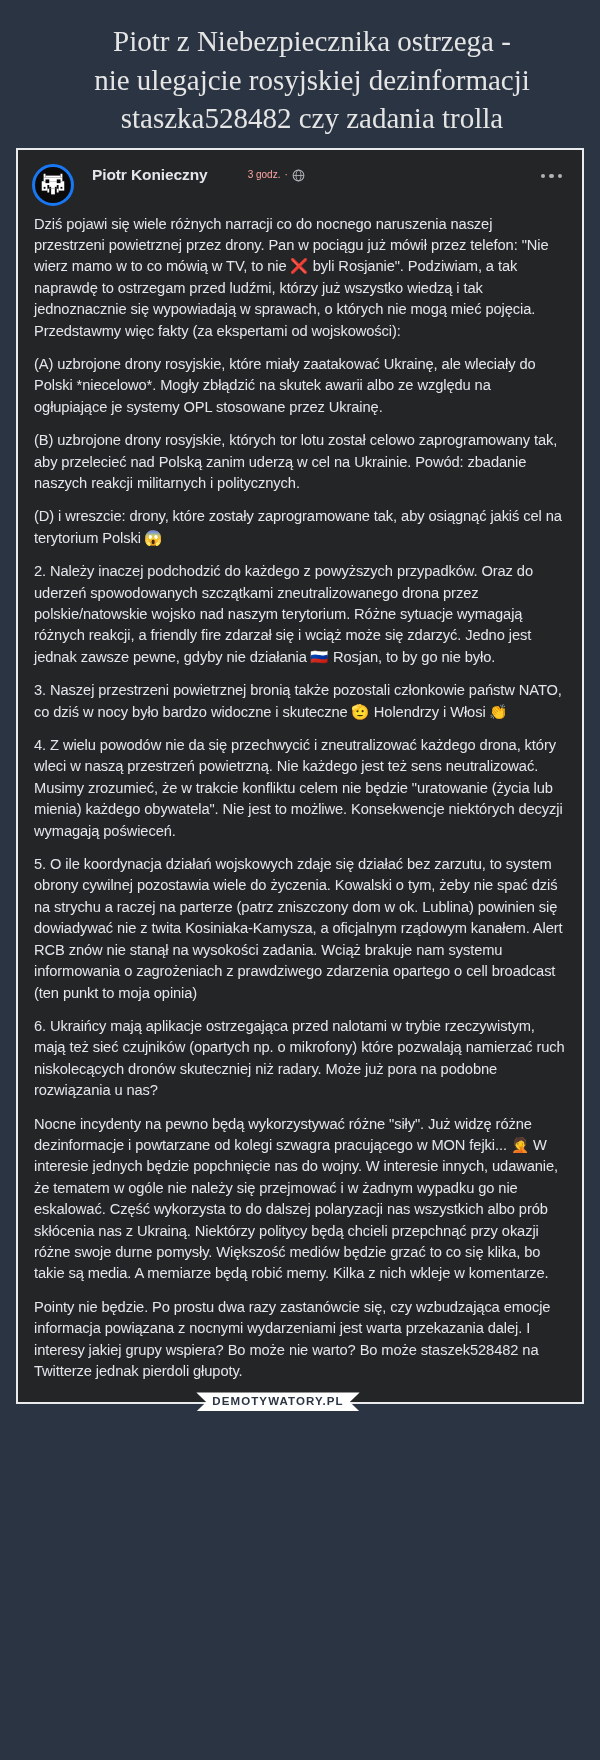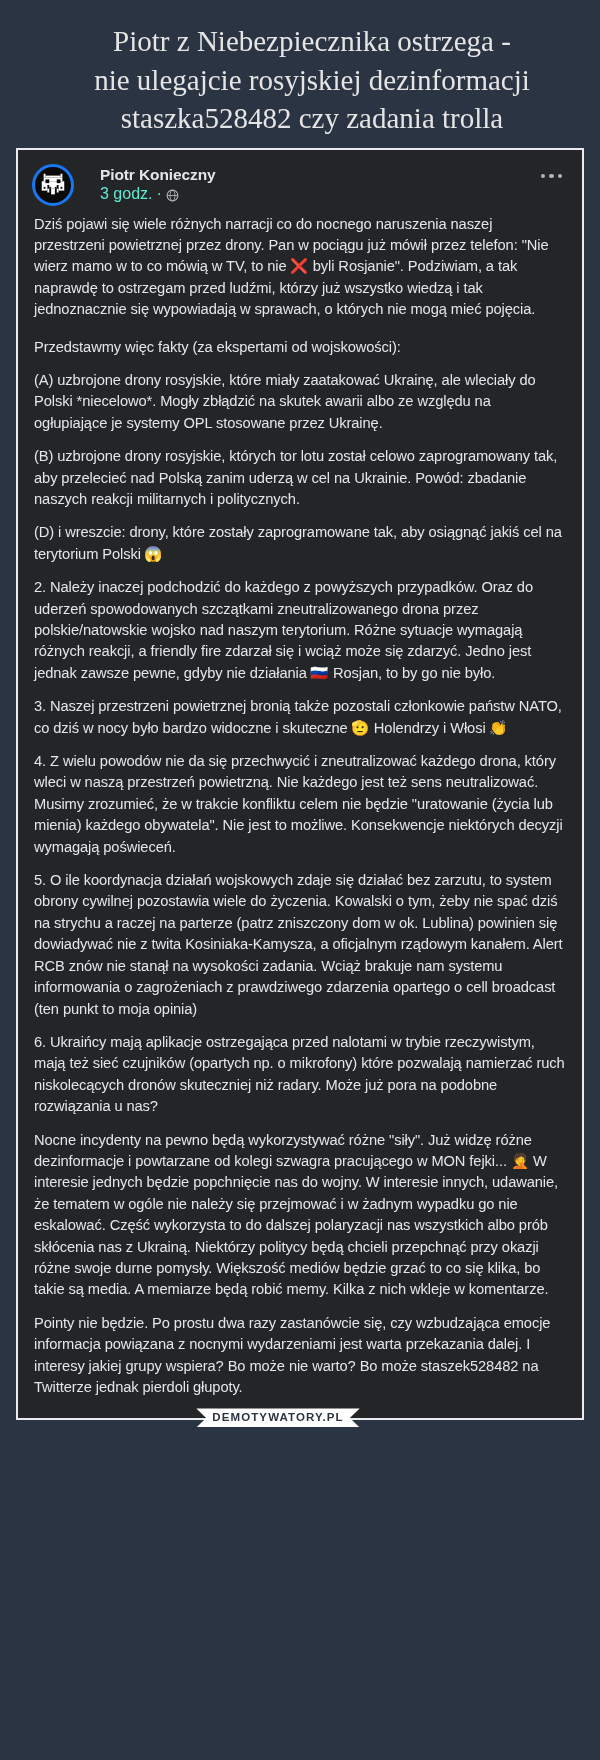--- a/index.html
+++ b/index.html
@@ -59,36 +59,37 @@
     border-radius: 50%;
     background: #0a0a0a;
     border: 3px solid #1877f2;
     box-sizing: border-box;
     flex: 0 0 auto;
     position: relative;
     overflow: hidden;
   }
   .avatar svg { display: block; position: absolute; top: 50%; left: 50%; transform: translate(-50%,-50%); }
   .hdr-text {
-    margin-left: 26px;
-    display: flex;
-    flex-direction: column;
+    margin-left: 18px;
+    display: flex;
+    flex-direction: row;
     justify-content: center;
     padding-top: 1px;
+    gap: 40px;
   }
   .author {
     color: #e4e6eb;
     font-size: 15.5px;
     font-weight: bold;
     line-height: 19px;
     letter-spacing: -0.1px;
   }
   .meta {
-    color: #5eead4;
-    font-size: 16px;
+    color: #fca5a5;
+    font-size: 10px;
     line-height: 18px;
     display: flex;
     align-items: center;
     gap: 4px;
     margin-top: 1px;
   }
   .globe-icon {
     display: inline-block;
     width: 13px;
     height: 13px;
@@ -112,21 +113,21 @@
   .post-body {
     padding: 6px 16px 4px 16px;
     color: #e4e6eb;
     font-size: 14.7px;
     line-height: 21.4px;
     letter-spacing: -0.1px;
   }
   .post-body p {
     margin: 0 0 12px 0;
   }
-  .post-body p.tight { margin-bottom: 16px; }
+  .post-body p.tight { margin-bottom: 0; }
   .post-body p:last-child { margin-bottom: 10px; }
 
   
   .watermark-row {
     width: 556px;
     display: flex;
     justify-content: center;
     margin-top: -12px;
     position: relative;
     z-index: 5;

